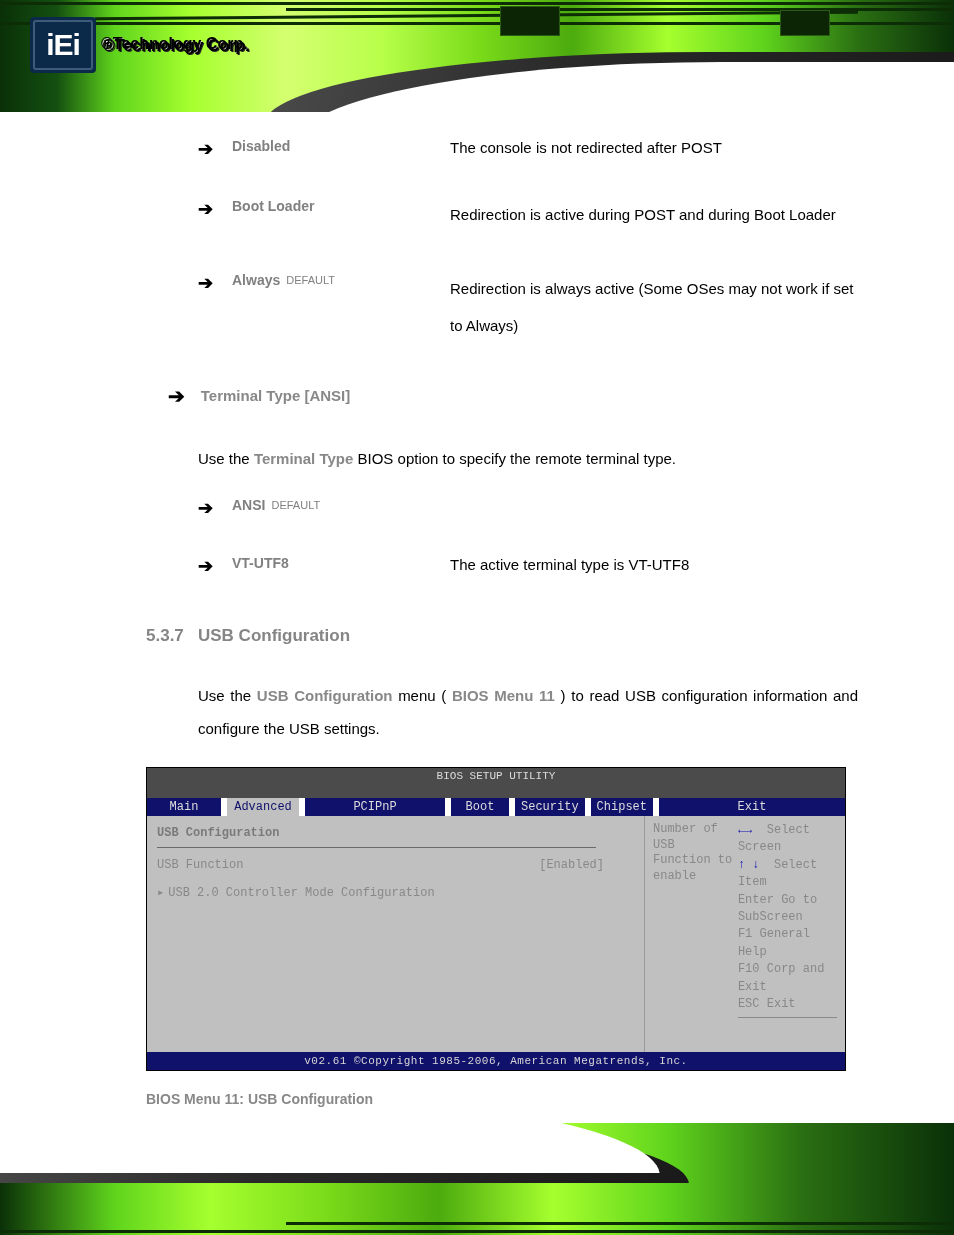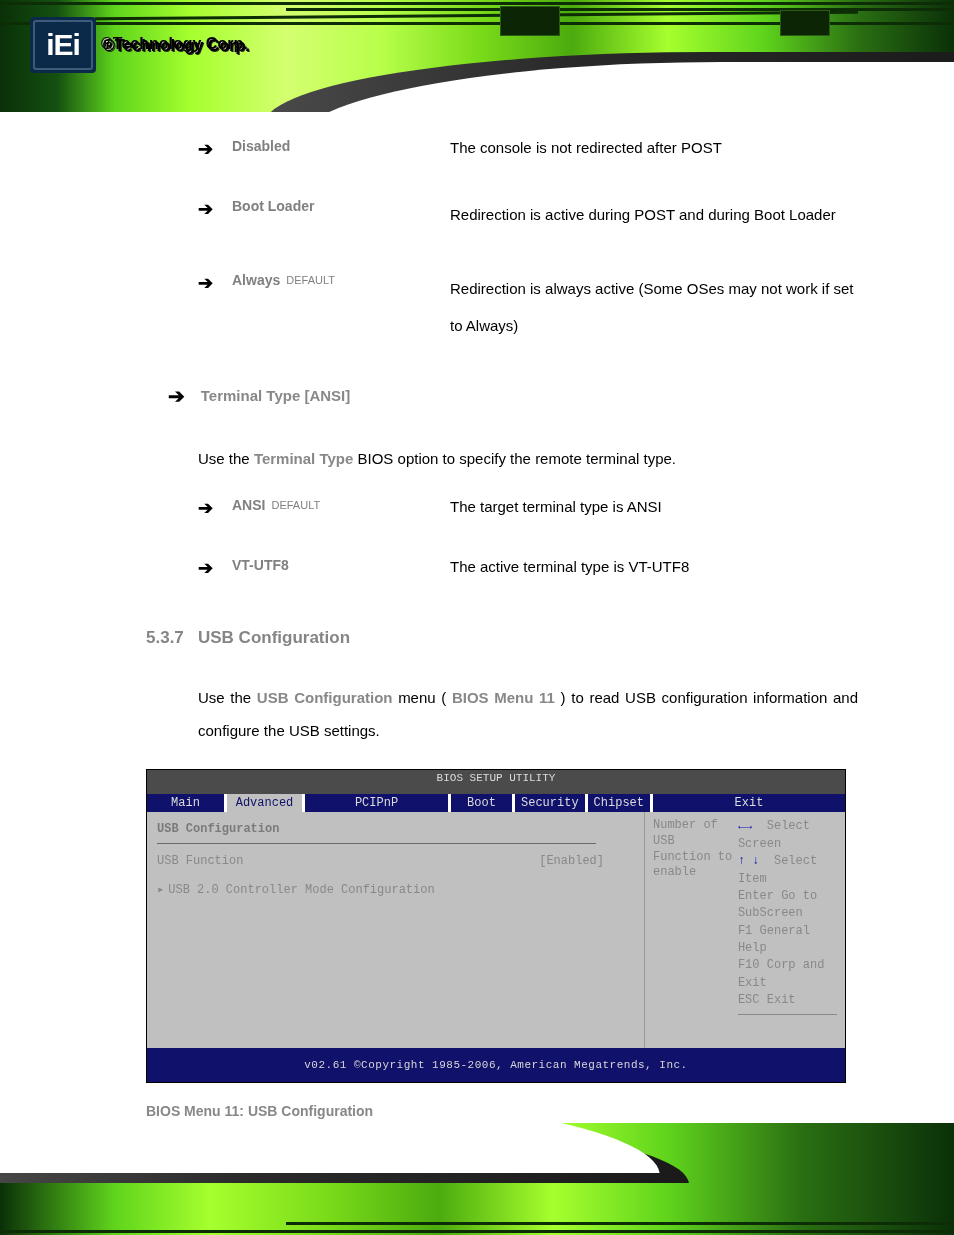--- a/index.html
+++ b/index.html
@@ -128,28 +128,28 @@
   }
 
   
   .bios-box{
     margin: 0 0 0 -52px;
     width: 700px;
     font-family: "Courier New", monospace;
     font-size:12px;
     border:1px solid #000;
   }
-  .bios-titlebar{ height:24px; background:#4b4b4b; }
+  .bios-titlebar{ height:30px; background:#4b4b4b; }
   .bios-menubar{
     height:18px; background:#10116b; color:#dcdcdc;
     display:flex; align-items:stretch;
   }
   .bios-menubar span{
     display:flex; align-items:center; justify-content:center;
-    border-right:3px solid #ffffff;
+    border-right:6px solid #ffffff;
     padding:0 6px;
   }
   .bios-menubar .m1{flex:0 0 80px;}
   .bios-menubar .m2{flex:0 0 78px; background:#c0c0c0; color:#10116b;}
   .bios-menubar .m3{flex:0 0 146px;}
   .bios-menubar .m4{flex:0 0 64px;}
   .bios-menubar .m5{flex:0 0 64px;}
   .bios-menubar .m6{flex:0 0 64px;}
   .bios-menubar .m7{flex:1; border-right:none;}
 
@@ -171,21 +171,21 @@
   .bios-right{
     flex:0 0 200px; background:#c0c0c0; padding:6px 8px;
     display:flex; flex-direction:row; justify-content:space-between;
   }
   .bios-right .help-top{ color:#888; line-height:1.3; }
   .bios-right .keys{ color:#888; line-height:1.45; }
   .bios-right .keys .arr{ color:#0c0cb3; font-weight:bold; }
   .bios-right hr{ border:none; border-top:1px solid #8a8a8a; margin:4px 0 2px; }
 
   .bios-footer{
-    height:34px; background:#10116b; color:#d6d6d6;
+    height:18px; background:#10116b; color:#d6d6d6;
     display:flex; align-items:center; justify-content:center;
     font-size:11px; letter-spacing:0.5px;
   }
 
   .caption{
     margin:18px 0 0 -52px; color:#888; font-weight:bold; font-size:14px;
   }
 </style>
 </head>
 <body>
@@ -248,21 +248,20 @@
     <span> BIOS option to specify the remote terminal type.</span>
   </p>
 
   <ul class="arrow-list">
     <li>
       <div class="li-row">
         <div class="li-key">
           <span>ANSI</span>
           <span class="tag">DEFAULT</span>
         </div>
-        <div class="li-desc tight">The target terminal type is ANSI</div>
       </div>
     </li>
     <li>
       <div class="li-row">
         <div class="li-key">
           <span>VT-UTF8</span>
           <span class="tag"></span>
         </div>
         <div class="li-desc tight">The active terminal type is VT-UTF8</div>
       </div>

